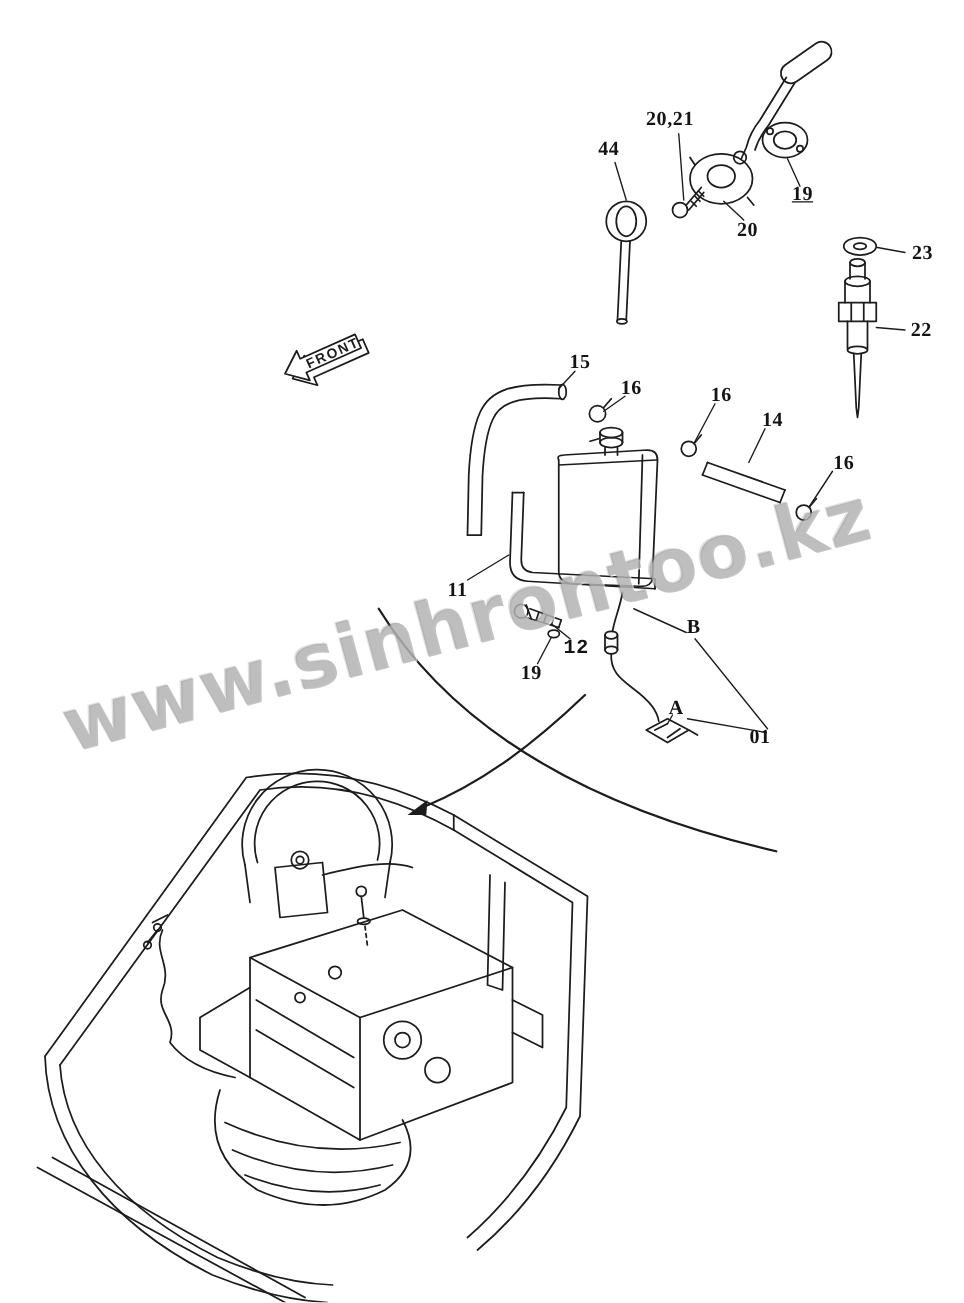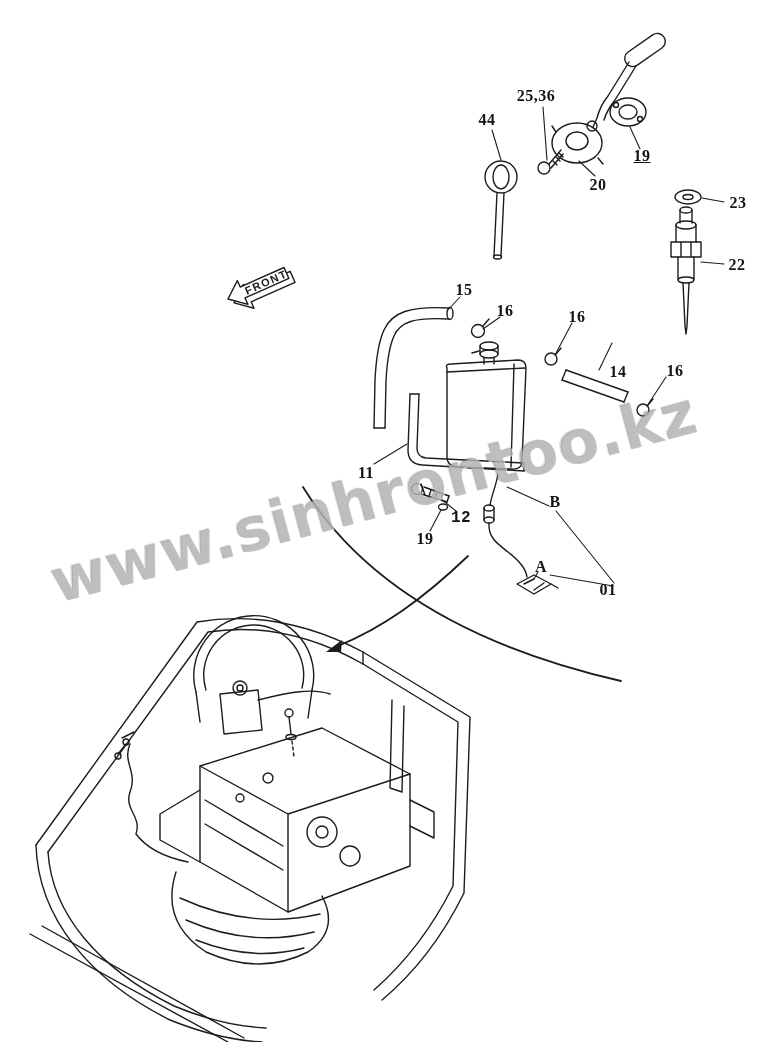--- a/index.html
+++ b/index.html
@@ -220,29 +220,29 @@
 
       <path d="M 200 790 L 160 814 L 160 840 L 200 862"></path>
       <path d="M 410 800 L 434 812 L 434 838 L 410 826"></path>
     </g>
   </svg>
 
   <div class="watermark">www.sinhrontoo.kz</div>
 
   <div class="callout-layer">
       <span class="callout" style="left: 487px; top: 120px;">44</span>
-      <span class="callout" style="left: 536px; top: 96px;">25,36</span>
+      <span class="callout" style="left: 536px; top: 96px;">20,21</span>
       <span class="callout" style="left: 598px; top: 185px;">20</span>
       <span class="callout" style="left: 642px; top: 156px; text-decoration: underline;">19</span>
       <span class="callout" style="left: 738px; top: 203px; text-align: right;">23</span>
       <span class="callout" style="left: 737px; top: 265px;">22</span>
       <span class="callout" style="left: 464px; top: 290px;">15</span>
       <span class="callout" style="left: 505px; top: 311px;">16</span>
       <span class="callout" style="left: 577px; top: 317px;">16</span>
-      <span class="callout" style="left: 618px; top: 337px; margin-top: 35px;">14</span>
+      <span class="callout" style="left: 618px; top: 337px;">14</span>
       <span class="callout" style="left: 675px; top: 371px;">16</span>
       <span class="callout" style="left: 366px; top: 473px;">11</span>
       <span class="callout" style="left: 461px; top: 518px; font-family: Liberation Mono, monospace;">12</span>
       <span class="callout" style="left: 425px; top: 539px;">19</span>
       <span class="callout" style="left: 555px; top: 502px;">B</span>
       <span class="callout" style="left: 541px; top: 567px;">A</span>
       <span class="callout" style="left: 608px; top: 590px;">01</span>
     </div>
 
 </div>

